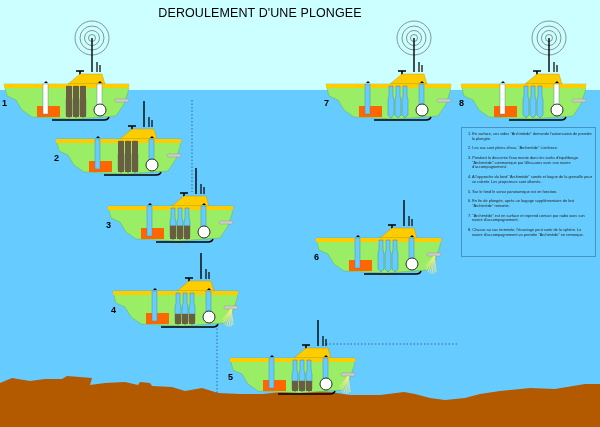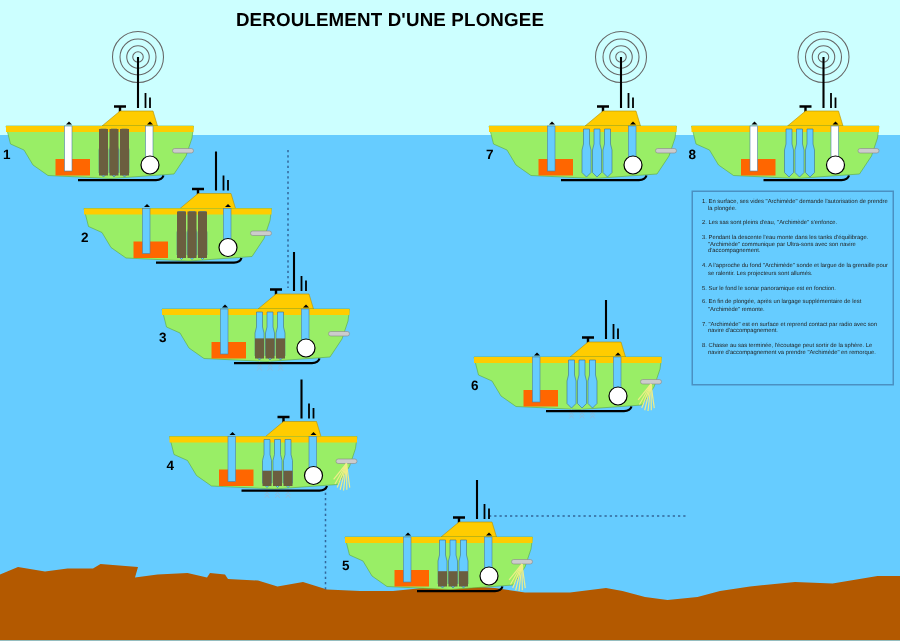--- a/index.html
+++ b/index.html
@@ -1,19 +1,19 @@
 <!DOCTYPE html>
 <html><head>
 <meta charset="utf-8">
 <style>
   html, body { margin: 0; padding: 0; }
   body { width: 600px; height: 427px; overflow: hidden; background: #CCFFFF; font-family: "Liberation Sans", sans-serif; }
   #stage { position: relative; width: 600px; height: 427px; }
   svg { position: absolute; left: 0; top: 0; }
-  .title { position: absolute; left: 0; top: 6px; width: 520px; text-align: center; font-weight: bold; font-size: 12.5px; color: #000; letter-spacing: 0.1px; }
+  .title { position: absolute; left: 0; top: 6px; width: 520px; text-align: center; font-weight: normal; font-size: 12.5px; color: #000; letter-spacing: 0.1px; }
   .legend-box { position: absolute; left: 461px; top: 127px; width: 135px; height: 130px; border: 1px solid #4A90C2; background: #66CCFF; box-sizing: border-box; padding: 4px 3px 2px 5px; }
   .legend-item { font-size: 3.9px; line-height: 4.6px; color: #222; margin-bottom: 5.2px; padding-left: 5px; text-indent: -4px; }
   .step-label { font-family: "Liberation Sans", sans-serif; font-weight: bold; font-size: 9px; fill: #000; }
 </style>
 </head>
 <body>
 
 <div id="stage">
   <svg id="scene" width="600" height="427" viewBox="0 0 600 427">
     <rect id="sky" x="0" y="0" width="600" height="90" fill="#CCFFFF"></rect>

